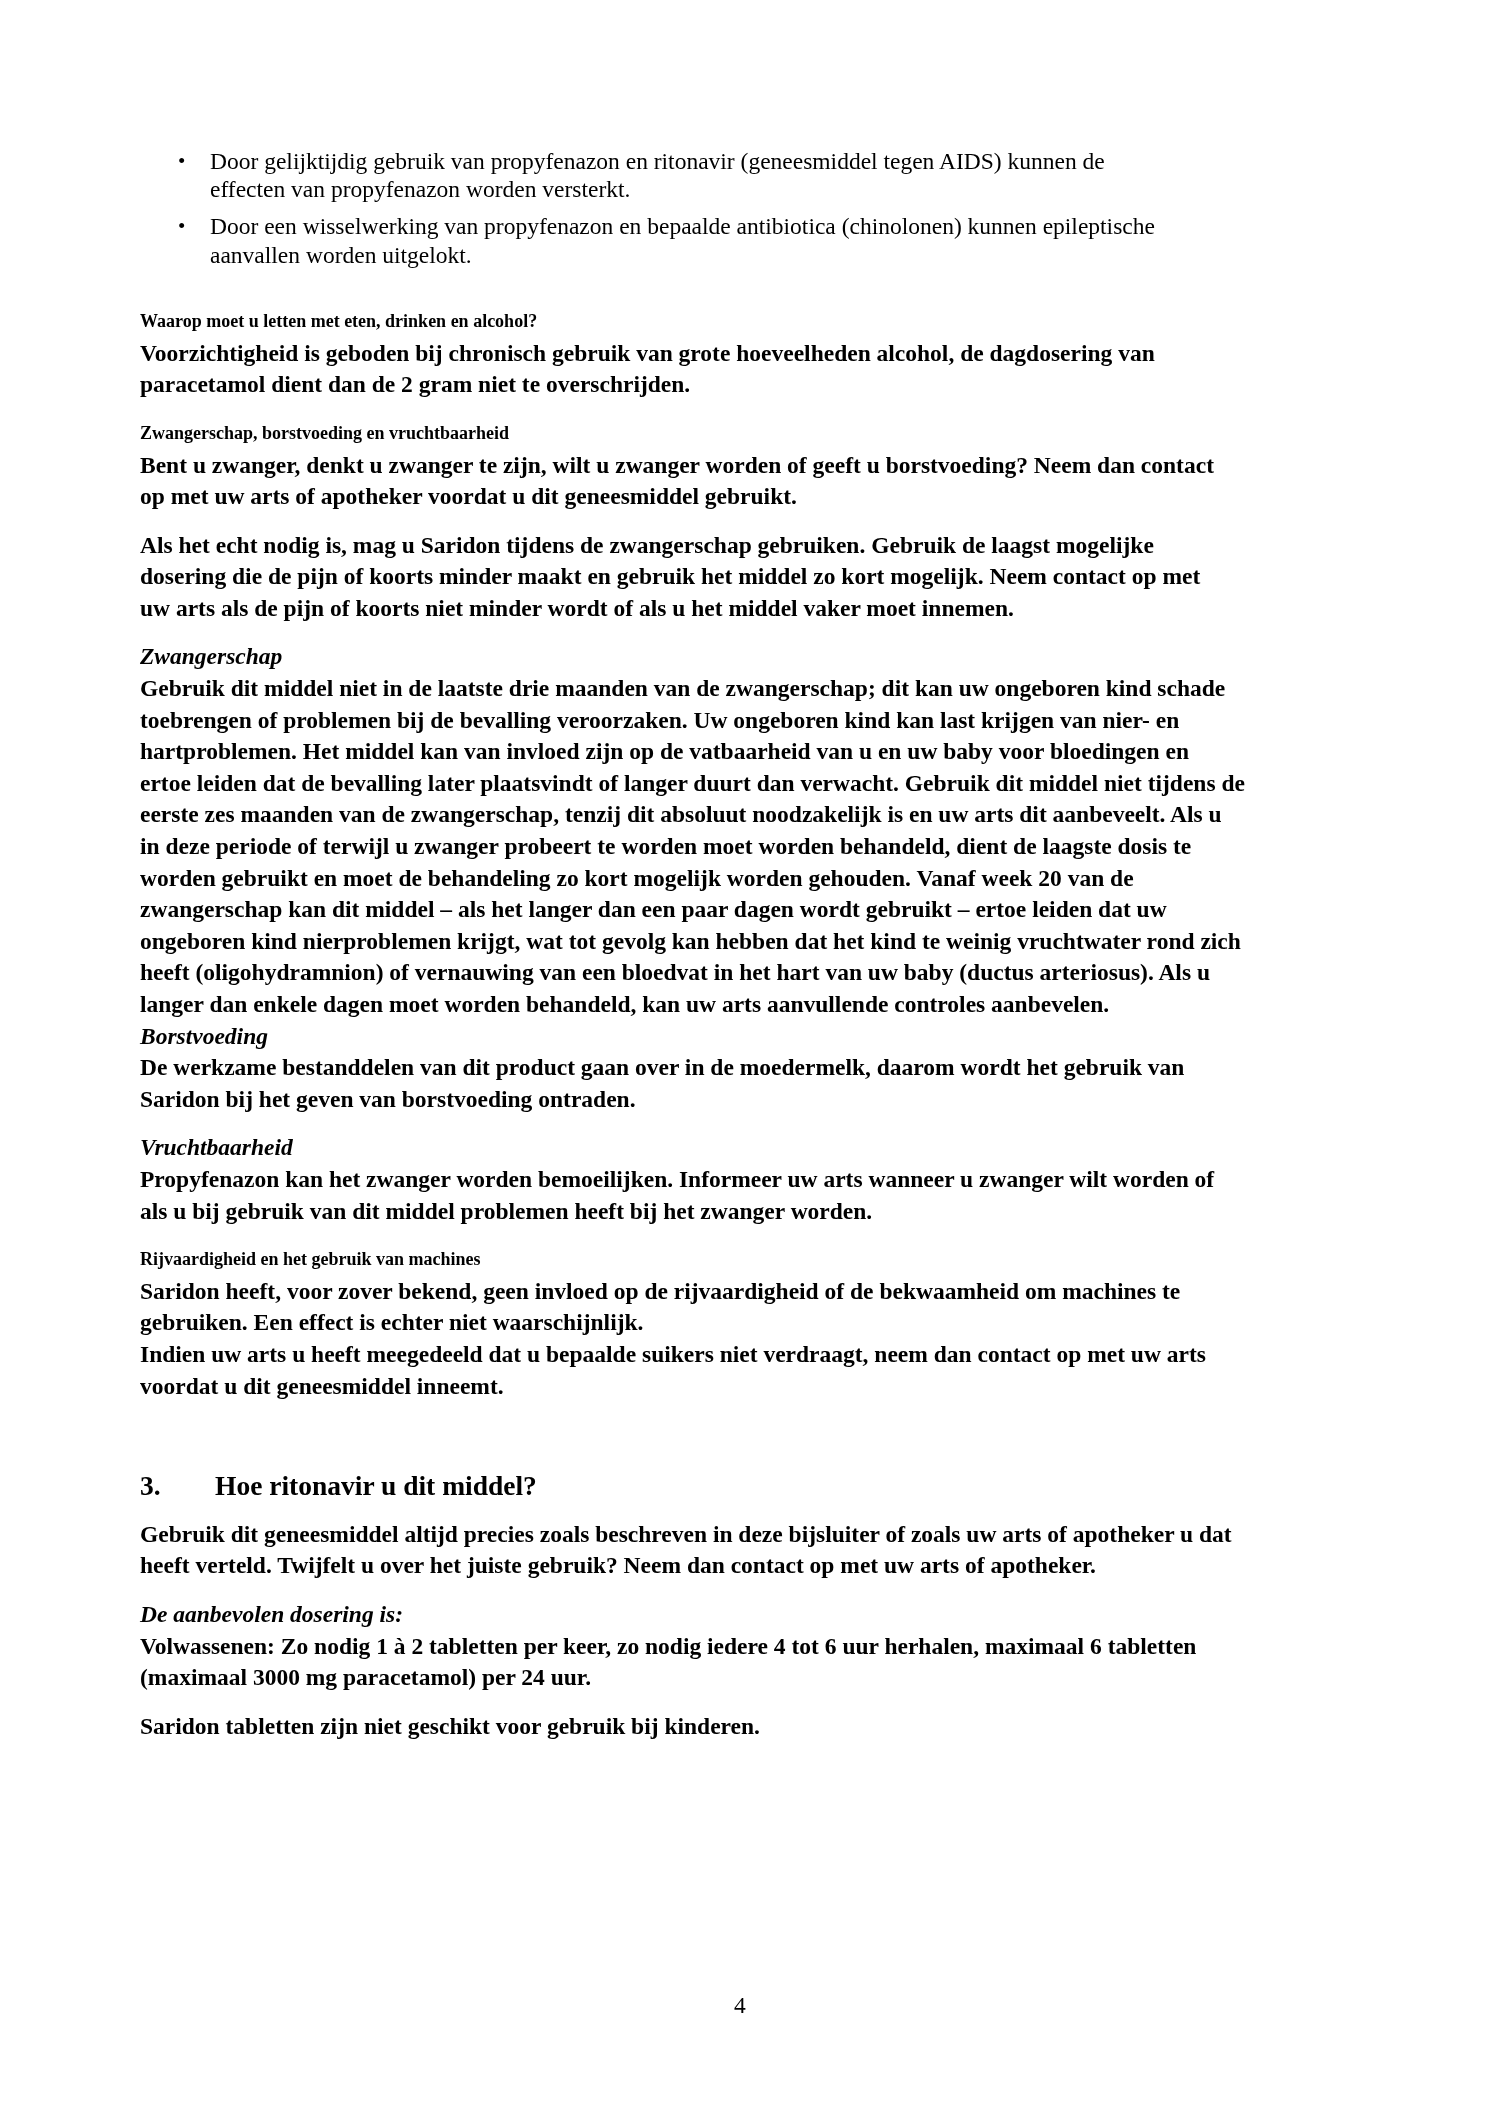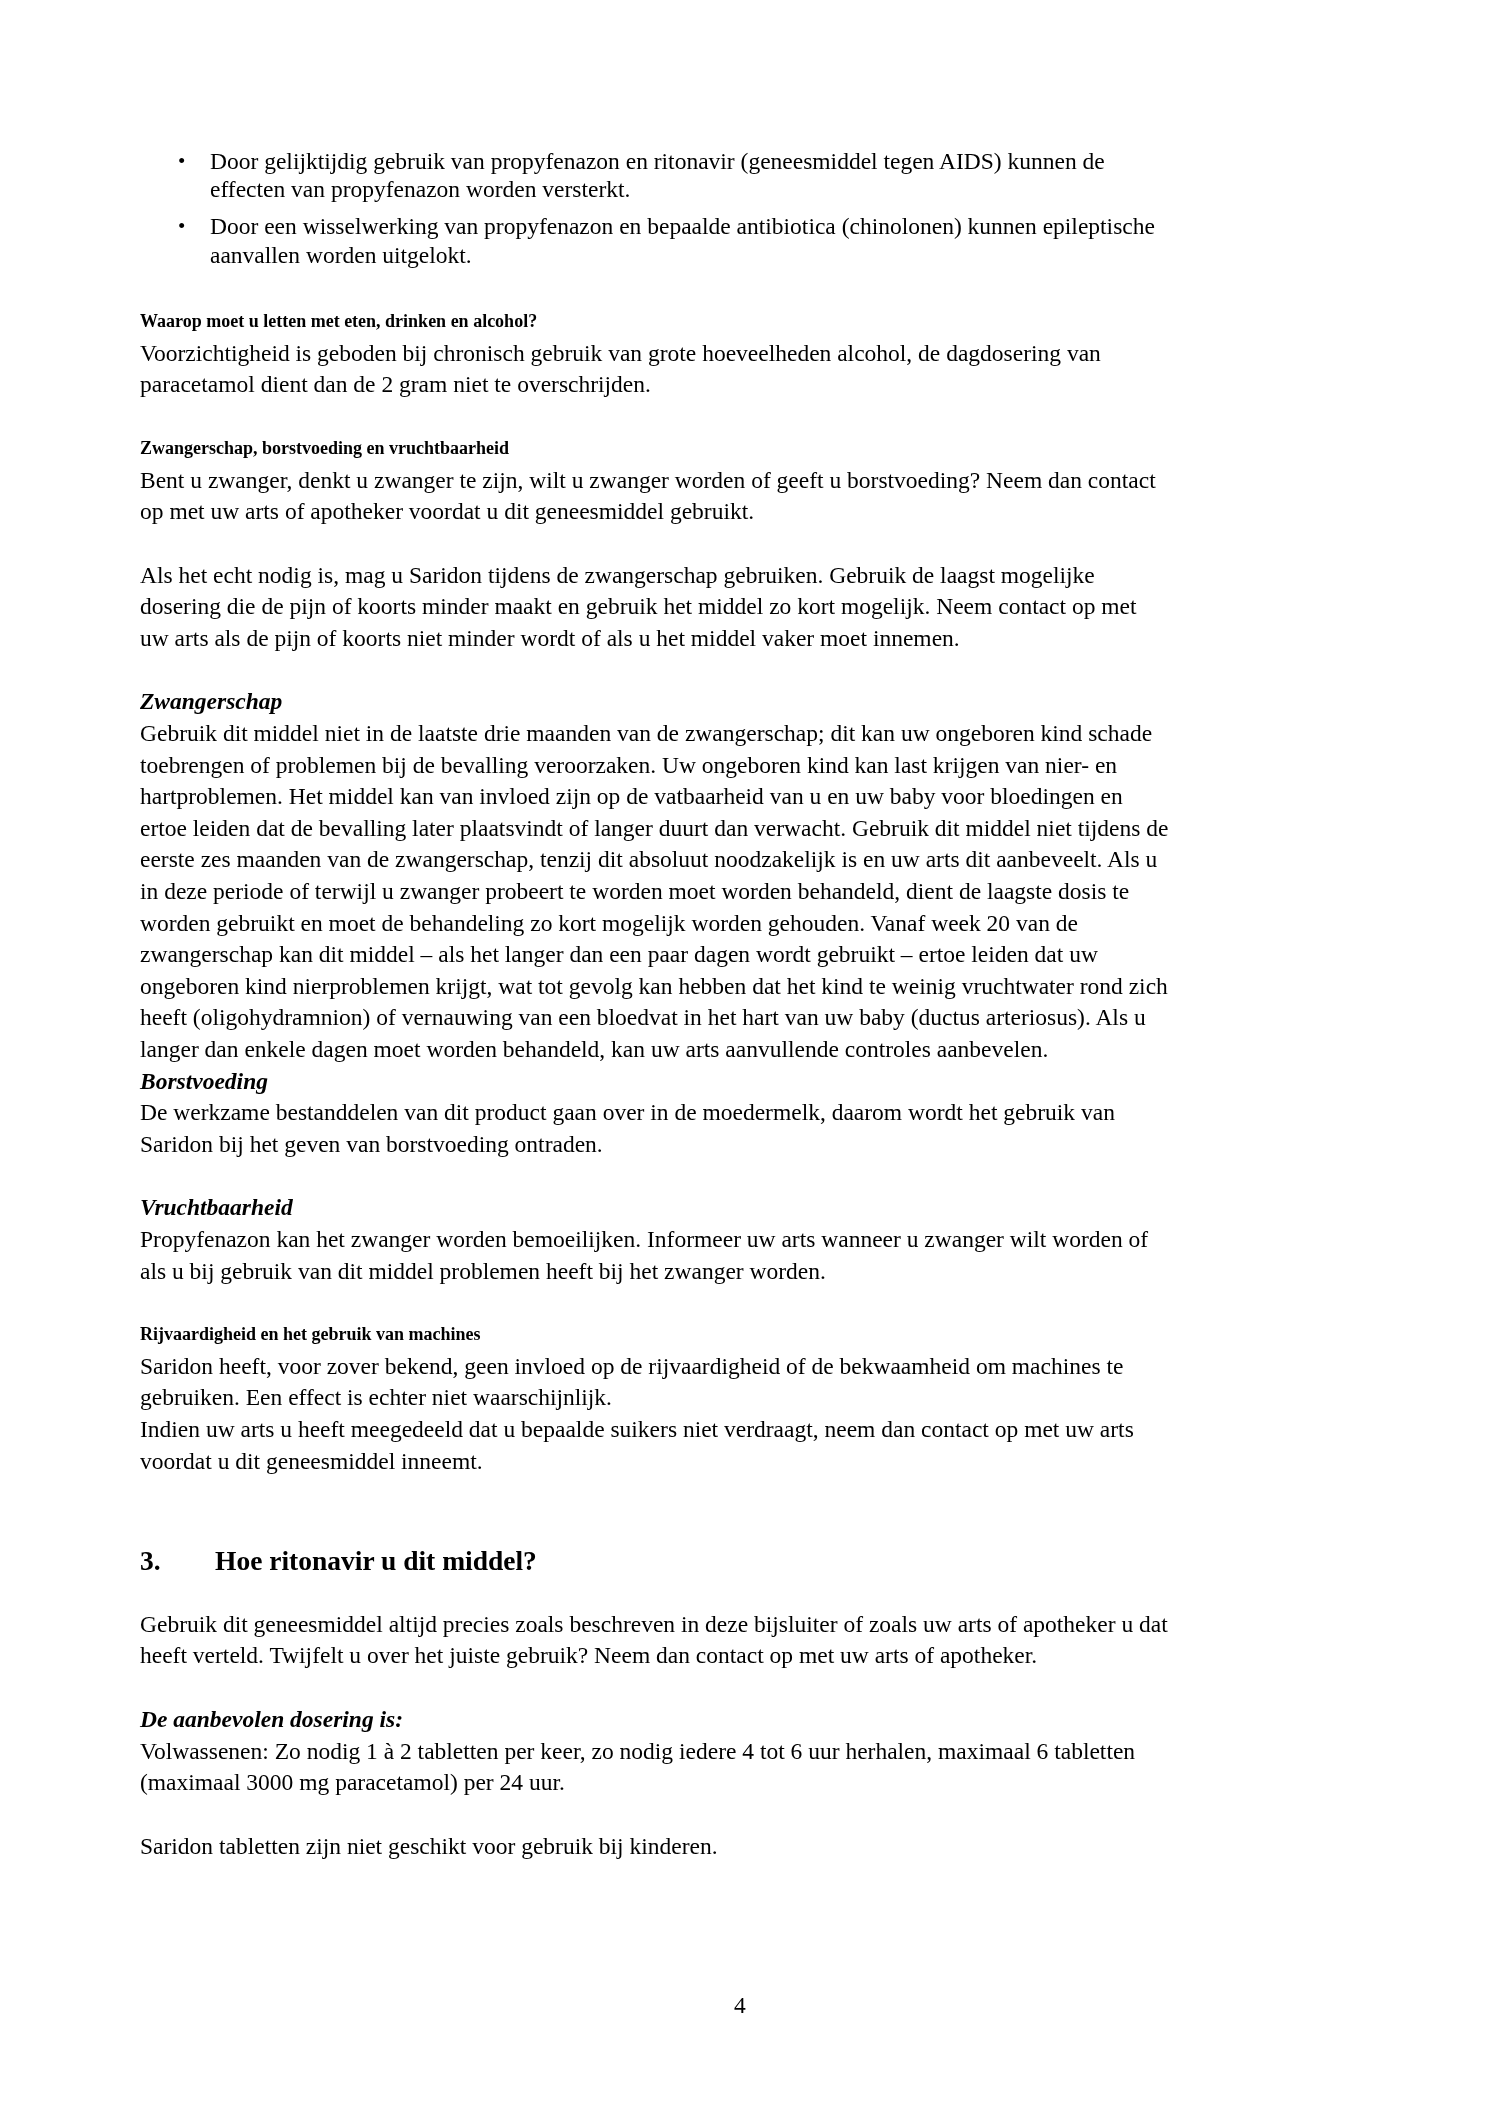--- a/index.html
+++ b/index.html
@@ -22,25 +22,25 @@
     width: 1220px;
   }
   .bullet-item { display: flex; line-height: 28.4px; }
   .bullet-item + .bullet-item { margin-top: 8.5px; }
   .bullet-marker {
     flex: 0 0 70px;
     padding-left: 38px;
     font-size: 21px;
   }
   .bullet-text { flex: 1; white-space: pre-line; }
-  p { white-space: pre-line; }
+  p { white-space: pre-line; font-weight: bold; }
   h3 { font-size: 18px; font-weight: bold; line-height: 31.6px; }
   .em-head { font-style: italic; font-weight: bold; }
   .gap-list { margin-top: 37px; }
-  .gap1 { margin-top: 32px; }
+  .gap1 { margin-top: 17px; }
   .gap2 { margin-top: 68px; }
   .h2 { font-size: 27.5px; font-weight: bold; line-height: 31.6px; }
   .h2-num { display: inline-block; width: 75px; }
   .page-number {
     position: absolute;
     left: 734px;
     top: 1990px;
     font-size: 23.5px;
     line-height: 31.6px;
   }

